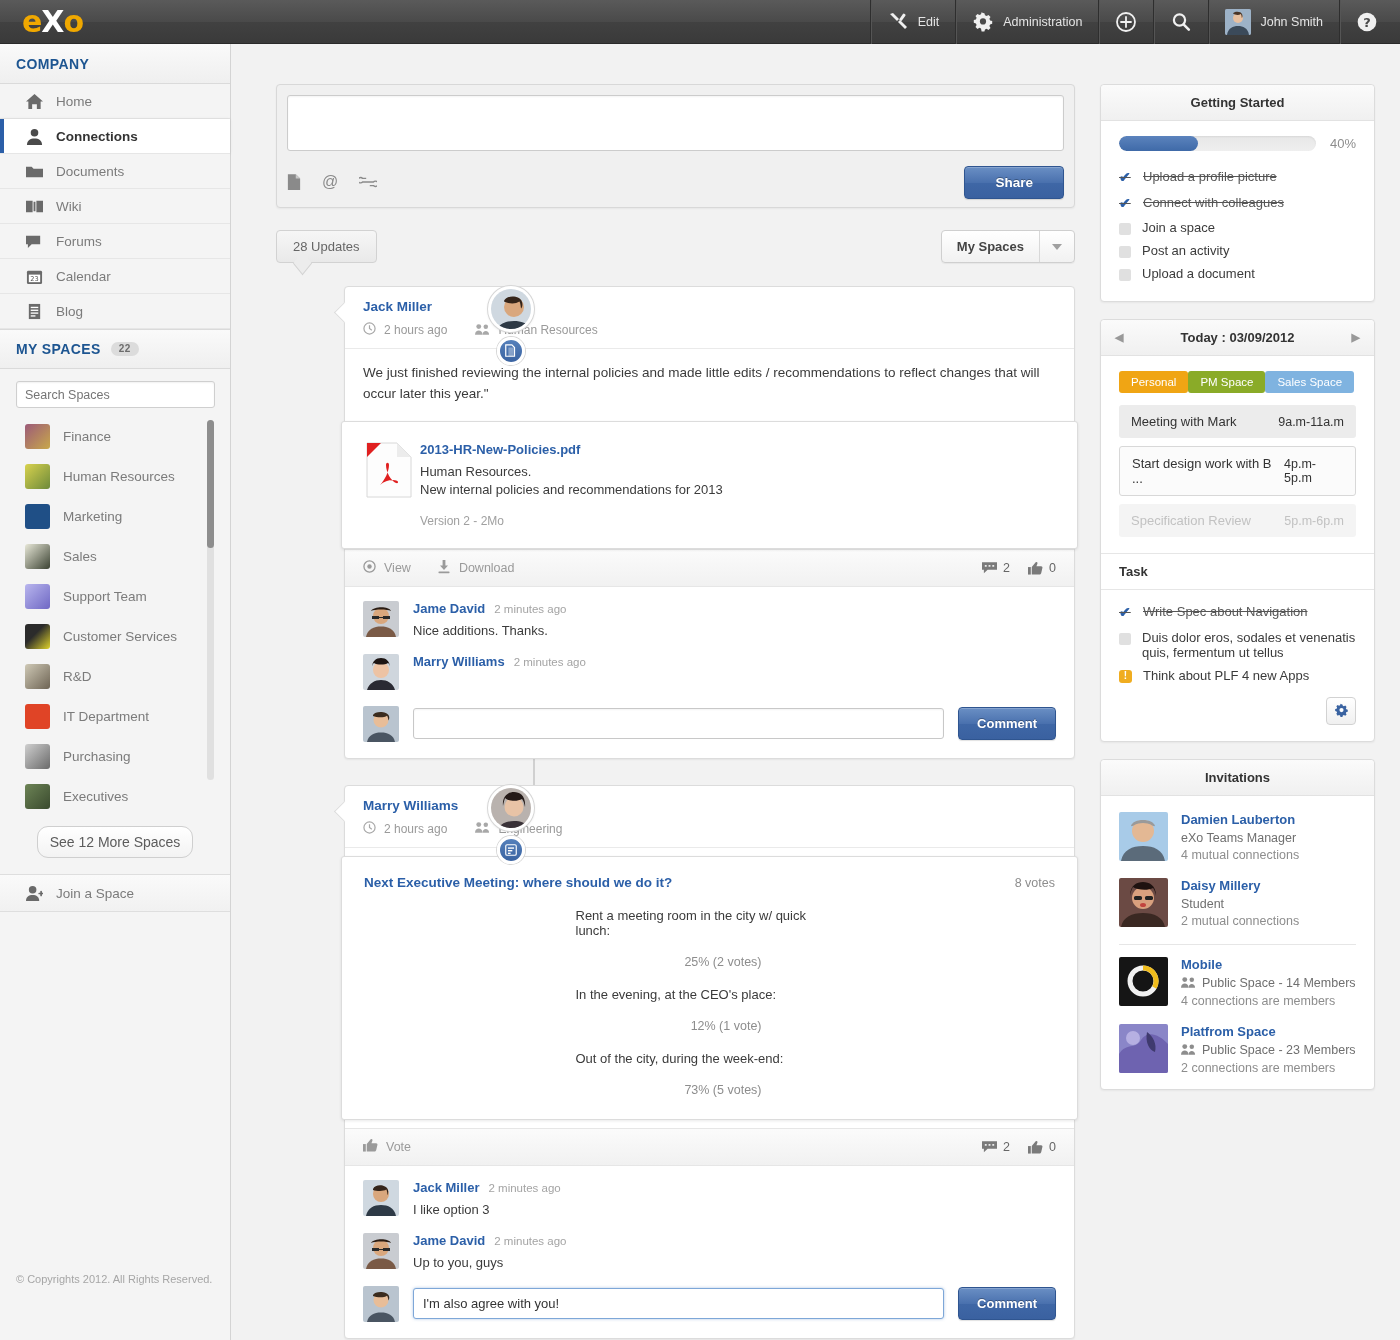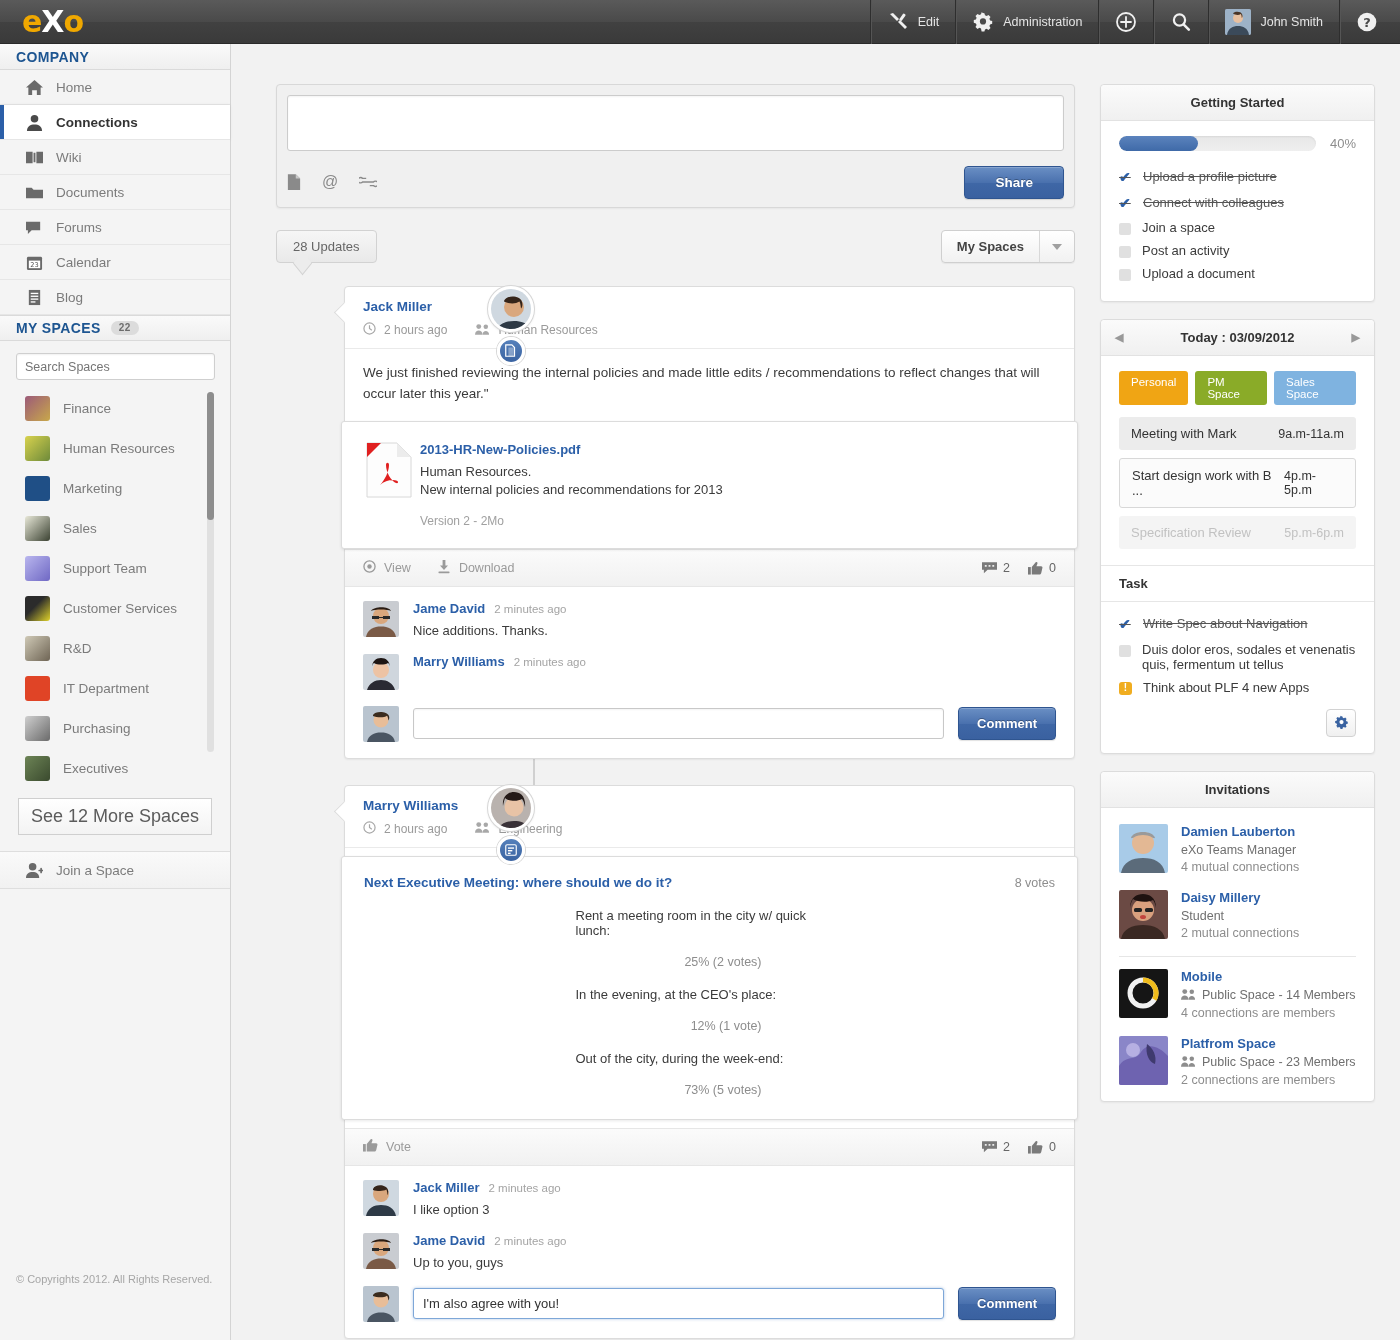--- a/index.html
+++ b/index.html
@@ -40,21 +40,21 @@
     background: #8898aa; display:block;
   }
   .avatar-sm svg { display:block; }
 
   
   .sidebar {
     position: absolute; top: 44px; left: 0; width: 231px; height: 1296px;
     background: #f4f4f4; border-right: 1px solid #d4d4d4;
   }
   .side-head {
-    height: 26px; display: flex; align-items: center; padding: 0 0 0 16px;
+    height: 40px; display: flex; align-items: center; padding: 0 0 0 16px;
     font-size: 14px; font-weight: bold; color: #1d5591; letter-spacing: .4px;
     background: linear-gradient(to bottom,#fafafa,#efefef);
     border-bottom: 1px solid #dadada;
   }
   .side-head .badge {
     margin-left: 10px; background: #dcdcdc; color: #6c6c6c;
     border-radius: 9px; font-size: 10px; font-weight: bold;
     padding: 2px 8px; line-height: 1;
   }
   .nav-item {
@@ -88,22 +88,22 @@
   .spaces-scroll {
     position: absolute; right: 16px; top: 4px; width: 7px; height: 360px;
     background: #e0e0e0; border-radius: 4px;
   }
   .spaces-scroll i {
     position:absolute; left:0; top:0; width:7px; height:128px;
     background:#8d8d8d; border-radius:4px; display:block;
   }
   .see-more-wrap { display: flex; justify-content: center; padding: 10px 0 16px; }
   .see-more {
-    border: 1px solid #cfcfcf; border-radius: 0; background: linear-gradient(to bottom,#fff,#f3f3f3);
-    font-size: 18px; color: #5c5c5c; padding: 7px 12px; cursor: pointer;
+    border: 1px solid #cfcfcf; border-radius: 11px; background: linear-gradient(to bottom,#fff,#f3f3f3);
+    font-size: 14px; color: #5c5c5c; padding: 7px 12px; cursor: pointer;
     font-family: "Liberation Sans", sans-serif;
   }
   .join-space {
     height: 38px; display:flex; align-items:center; gap:13px; padding-left: 25px;
     font-size: 13.5px; color: #7b7b7b; border-top: 1px solid #dedede;
     border-bottom: 1px solid #dedede; cursor:pointer;
     background: linear-gradient(to bottom,#fafafa,#f1f1f1);
   }
   .copyright {
     position: absolute; bottom: 55px; left: 16px;
@@ -284,21 +284,21 @@
   .progress-fill { height: 15px; border-radius: 8px; background: linear-gradient(to bottom,#5b83bd,#3f6aa8); }
   .progress-pct { font-size: 13px; color: #8d8d8d; }
 
   .todo { display: flex; align-items: flex-start; gap: 11px; padding: 4px 0; font-size: 13px; color: #3b3b3b; }
   .todo.done { color: #555; text-decoration: line-through; }
   .chk-done { color: #2b5fa8; font-size: 14px; font-weight: bold; width: 13px; flex:none; line-height:1.25;}
   .chk-box { width: 12px; height: 12px; background: #e0e0e0; border-radius: 2px; flex: none; margin-top: 3px; }
   .chk-warn { width: 13px; height: 13px; background: #f0ad20; border-radius: 3px; flex:none; margin-top:2px;
     color:#fff; font-size:10px; font-weight:bold; display:flex; align-items:center; justify-content:center; line-height:1;}
 
-  .cal-tags { display: flex; gap: 7px; margin-bottom: 12px; }
+  .cal-tags { display: flex; margin-bottom: 12px; }
   .cal-tag { border-radius: 3px; padding: 5px 12px; font-size: 11.5px; color: #fff; cursor:pointer;}
   .cal-event {
     display: flex; align-items: center; border-radius: 3px; padding: 9px 12px;
     font-size: 13px; margin-bottom: 8px;
   }
   .cal-event .t { margin-left: auto; font-size: 12.5px; }
   .ev-grey { background: #ececec; color: #333; }
   .ev-outline { background: #fbfbfb; border: 1px solid #d8d8d8; color: #333; }
   .ev-muted { background: #f4f4f4; color: #c2c2c2; }
 
@@ -413,32 +413,32 @@
         <svg viewBox="0 0 18 18" width="17" height="17" fill="#4a4a4a">
             <circle cx="9" cy="5" r="4"></circle>
             <path d="M1 18c0-5 3.6-7 8-7s8 2 8 7z"></path>
           </svg>
       </span>
       <span>Connections</span>
     </div>
     <div class="nav-item">
       <span class="nav-ico">
         <svg viewBox="0 0 18 18" width="17" height="17" fill="#6a6a6a">
-            <path d="M0 3h7v12H0zM11 3h7v12h-7zM8 4h2v10H8z"></path>
-          </svg>
-      </span>
-      <span>Wiki</span>
+            <path d="M0 4h6l2 2h10v9H0z"></path>
+          </svg>
+      </span>
+      <span>Documents</span>
     </div>
     <div class="nav-item">
       <span class="nav-ico">
         <svg viewBox="0 0 18 18" width="17" height="17" fill="#6a6a6a">
-            <path d="M0 4h6l2 2h10v9H0z"></path>
-          </svg>
-      </span>
-      <span>Documents</span>
+            <path d="M0 3h7v12H0zM11 3h7v12h-7zM8 4h2v10H8z"></path>
+          </svg>
+      </span>
+      <span>Wiki</span>
     </div>
     <div class="nav-item">
       <span class="nav-ico">
         <svg viewBox="0 0 18 18" width="17" height="17" fill="#6a6a6a">
             <path d="M0 3h15v9H6l-4 4v-4H0z"></path>
           </svg>
       </span>
       <span>Forums</span>
     </div>
     <div class="nav-item">

